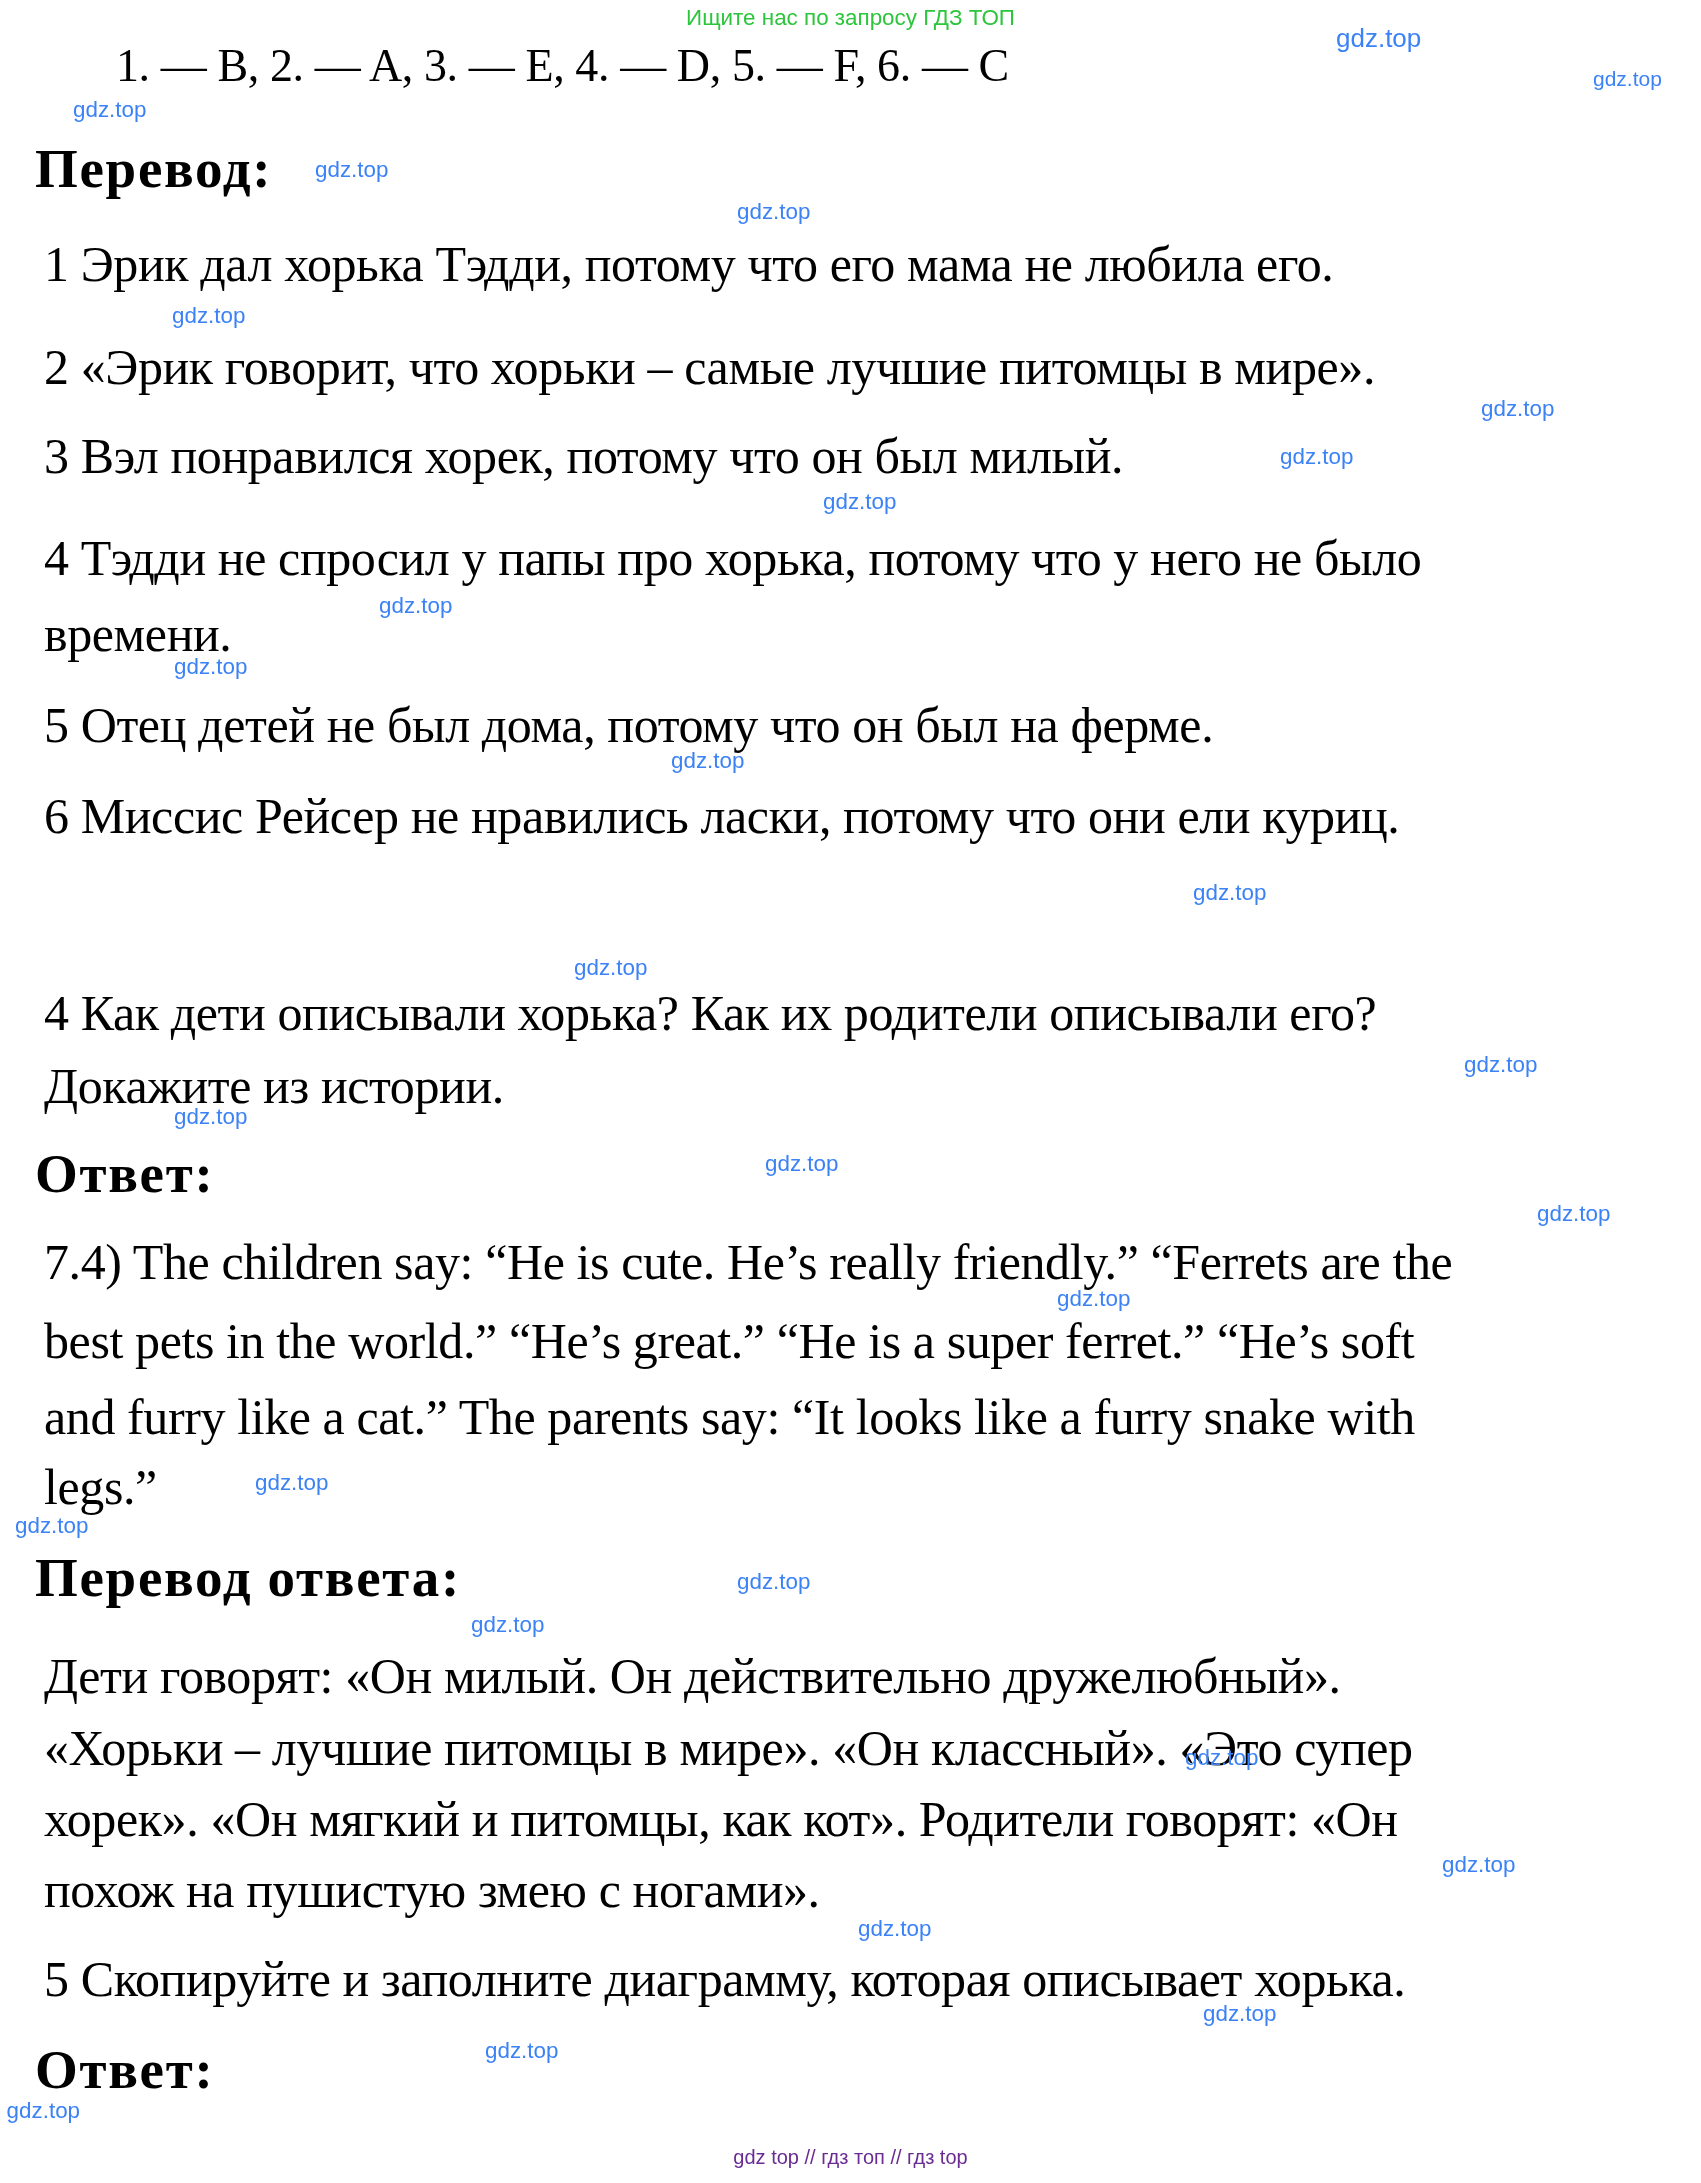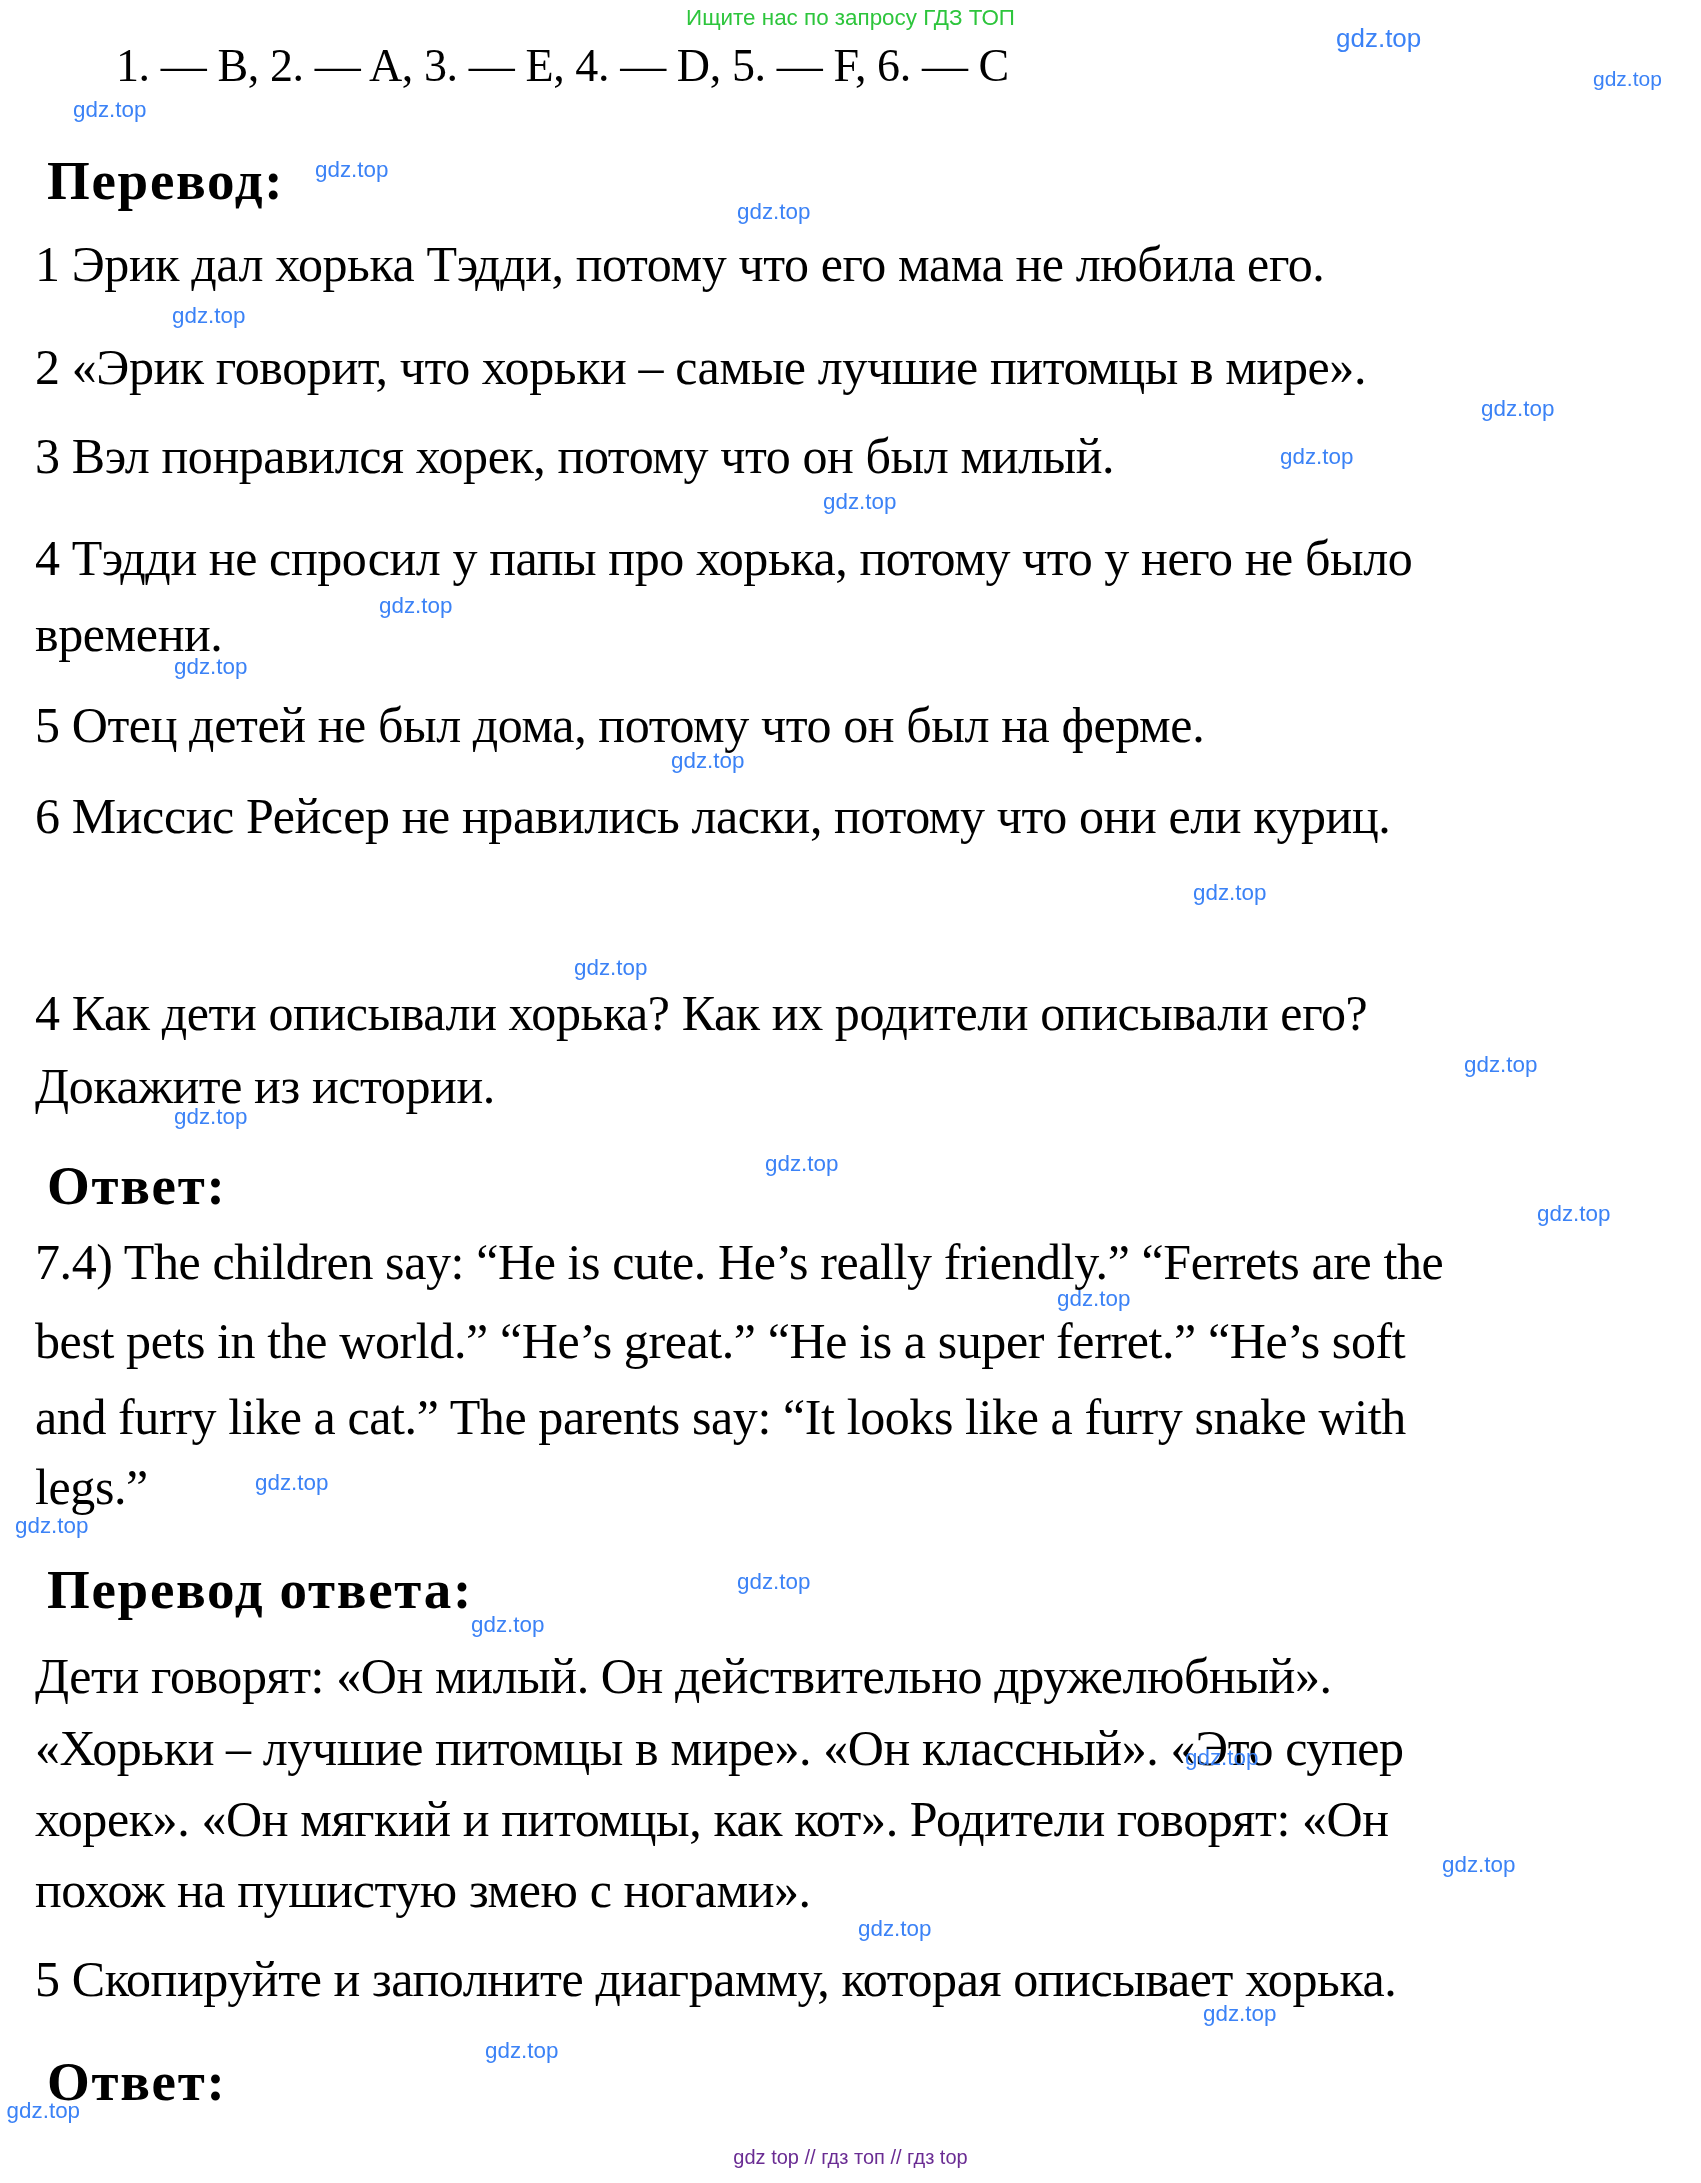--- a/index.html
+++ b/index.html
@@ -15,39 +15,39 @@
   .promo {
     position: absolute;
     top: 5px; left: 0; right: 0;
     text-align: center;
     font-family: "Liberation Sans", "DejaVu Sans", sans-serif;
     font-size: 22.4px;
     color: #2dc53c;
   }
   .line {
     position: absolute;
-    left: 35px;
+    left: 44px;
     font-size: 50px;
     line-height: 1;
     white-space: nowrap;
     letter-spacing: -0.4px;
   }
   .matching {
     left: 116px;
     font-size: 46px;
   }
   .heading {
     position: absolute;
     left: 35px;
     font-size: 55px;
     font-weight: bold;
     line-height: 1;
     letter-spacing: 1.7px;
     white-space: nowrap;
-    margin: 12px;
+    margin: 0;
   }
   .wm {
     position: absolute;
     font-family: Liberation Sans, sans-serif;
     font-size: 22.4px;
     line-height: 1;
     color: #3b82f6;
     white-space: nowrap;
   }
   .wm-lg { font-size: 26px; }

